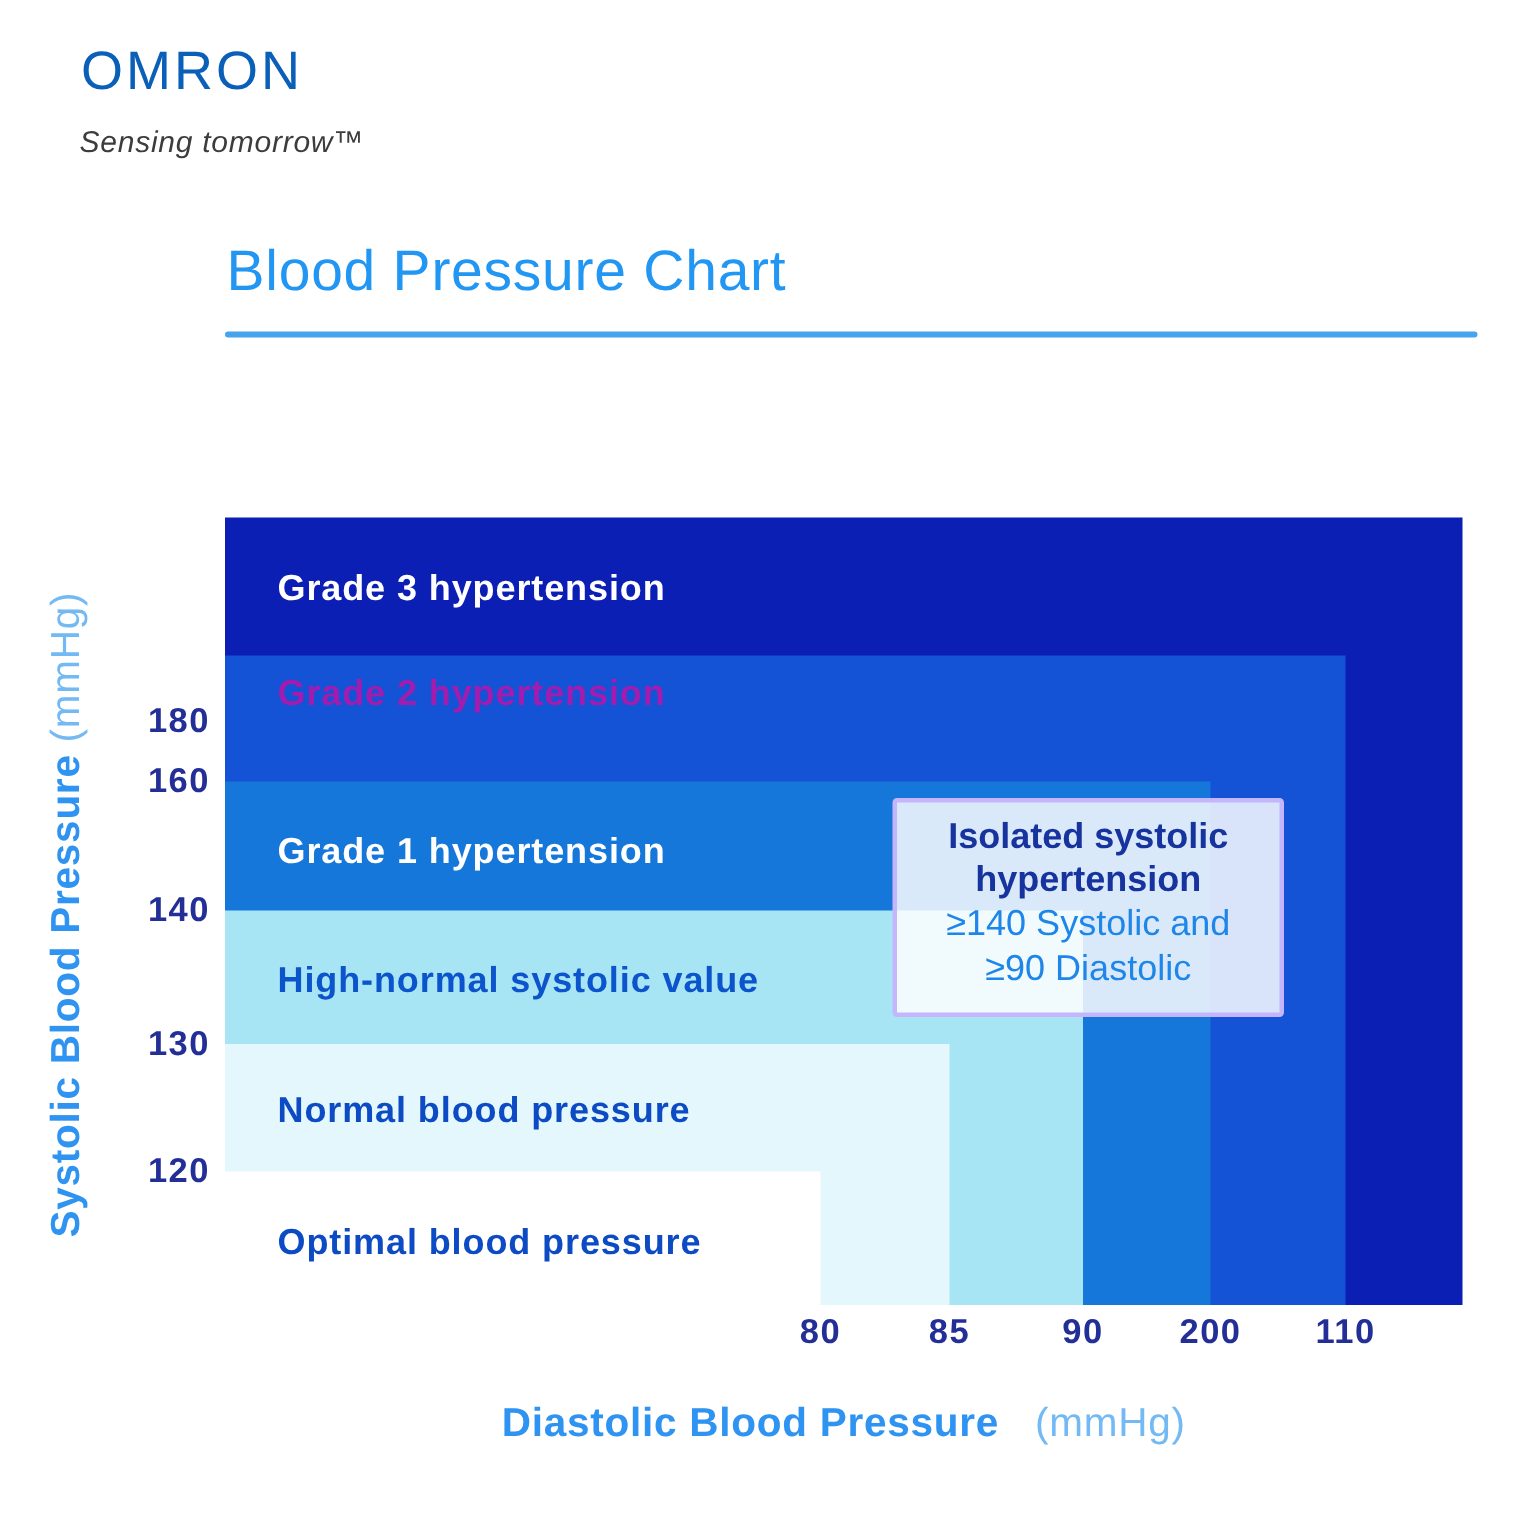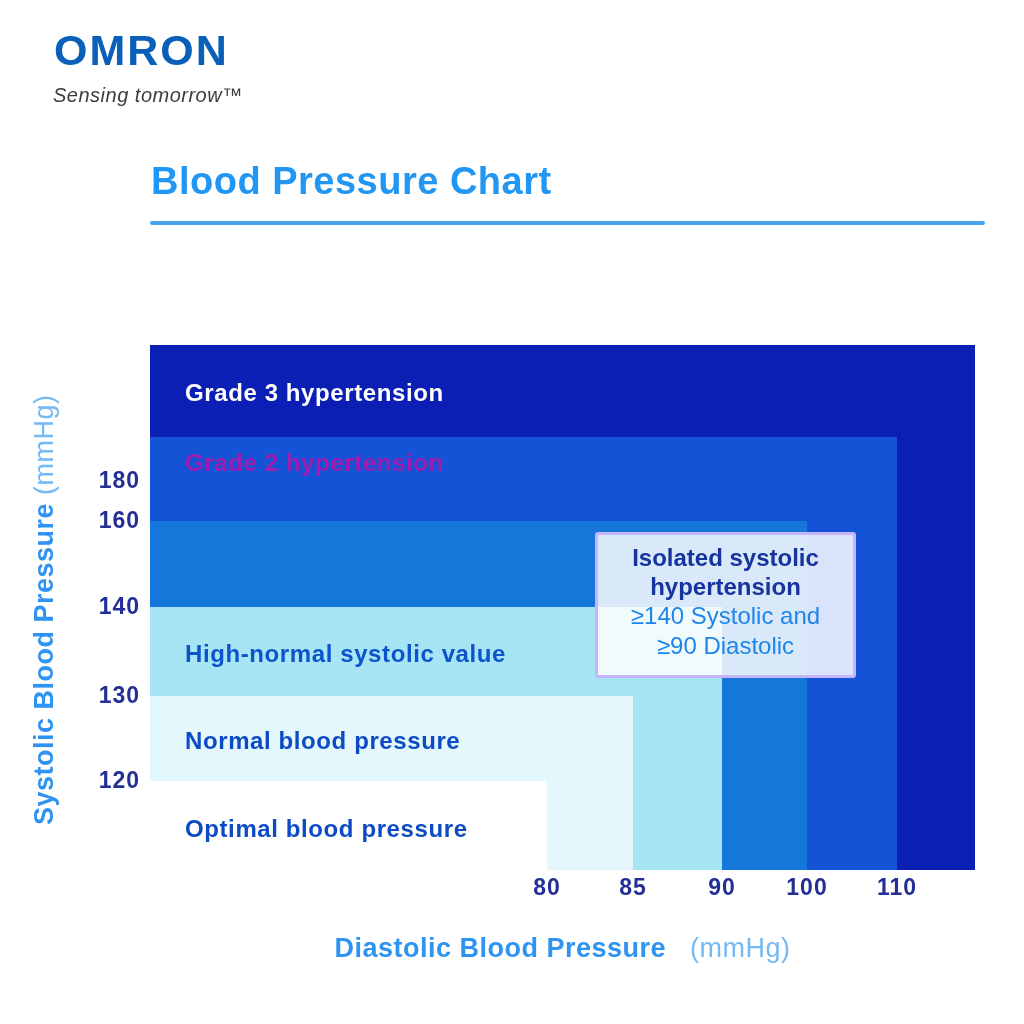--- a/index.html
+++ b/index.html
@@ -1,27 +1,27 @@
 <!DOCTYPE html>
 <html><head>
 <meta charset="utf-8">
 <style>
   * { margin:0; padding:0; box-sizing:border-box; }
   html,body { width:1024px; height:1024px; background:#ffffff;
     font-family:"Liberation Sans","DejaVu Sans",sans-serif; overflow:hidden; }
   .stage { position:relative; width:1024px; height:1024px; background:#fff; }
 
   
-  .logo { position:absolute; left:54px; top:26px; font-size:43px; font-weight:700;
+  .logo { position:absolute; left:54px; top:26px; font-size:36px; font-weight:400;
     color:#0a60b8; letter-spacing:2px; font-stretch:condensed; }
   .tagline { position:absolute; left:53px; top:84px; font-size:20px; font-style:italic;
     color:#3c3c3c; letter-spacing:0.5px; }
 
   
-  .page-title { position:absolute; left:151px; top:160px; font-size:38px; font-weight:bold;
+  .page-title { position:absolute; left:151px; top:160px; font-size:38px; font-weight:normal;
     color:#2196f3; letter-spacing:0.5px; }
   .title-rule { position:absolute; left:150px; top:221px; width:835px; height:4px;
     background:#47a3ee; border-radius:2px; }
 
   
   .plot { position:absolute; left:150px; top:345px; width:923px; height:525px; }
   .zone { position:absolute; left:0; bottom:0; }
   .zone-label { position:absolute; font-size:24px; font-weight:bold; letter-spacing:0.6px;
     white-space:nowrap; }
 
@@ -74,35 +74,36 @@
   <div class="plot">
     <div class="zone" style="width: 825px; height: 525px; background: rgb(12, 31, 180);"></div>
     <div class="zone" style="width: 747px; height: 433px; background: rgb(20, 82, 214);"></div>
     <div class="zone" style="width: 657px; height: 349px; background: rgb(22, 119, 218);"></div>
     <div class="zone" style="width: 572px; height: 263px; background: rgb(167, 228, 244);"></div>
     <div class="zone" style="width: 483px; height: 174px; background: rgb(227, 247, 252);"></div>
     <div class="zone" style="width: 397px; height: 89px; background: rgb(255, 255, 255);"></div>
 
     <div class="zone-label" style="left: 35px; top: 34px; color: rgb(255, 255, 255);">Grade 3 hypertension</div>
     <div class="zone-label" style="left: 35px; top: 104px; color: #a21caf;">Grade 2 hypertension</div>
+    <div class="zone-label" style="left: 35px; top: 209px; color: rgb(255, 255, 255);">Grade 1 hypertension</div>
     <div class="zone-label" style="left: 35px; top: 295px; color: rgb(12, 84, 204);">High-normal systolic value</div>
     <div class="zone-label" style="left: 35px; top: 382px; color: rgb(13, 75, 196);">Normal blood pressure</div>
     <div class="zone-label" style="left: 35px; top: 470px; color: rgb(13, 75, 196);">Optimal blood pressure</div>
 
     <div class="anno">
       <div class="anno-title">Isolated systolic hypertension</div>
       <div class="anno-line">≥140 Systolic and</div>
       <div class="anno-line">≥90 Diastolic</div>
     </div>
   </div>
 
   <div class="xtick" style="left:507px;">80</div>
   <div class="xtick" style="left:593px;">85</div>
   <div class="xtick" style="left:682px;">90</div>
-  <div class="xtick" style="left:767px;">100</div>
+  <div class="xtick" style="left:767px;">200</div>
   <div class="xtick" style="left:857px;">110</div>
 
   <div class="x-axis-title">
     <span>Diastolic Blood Pressure</span>
     <span>&nbsp;</span>
     <span class="unit">(mmHg)</span>
   </div>
 
 </div>
 

